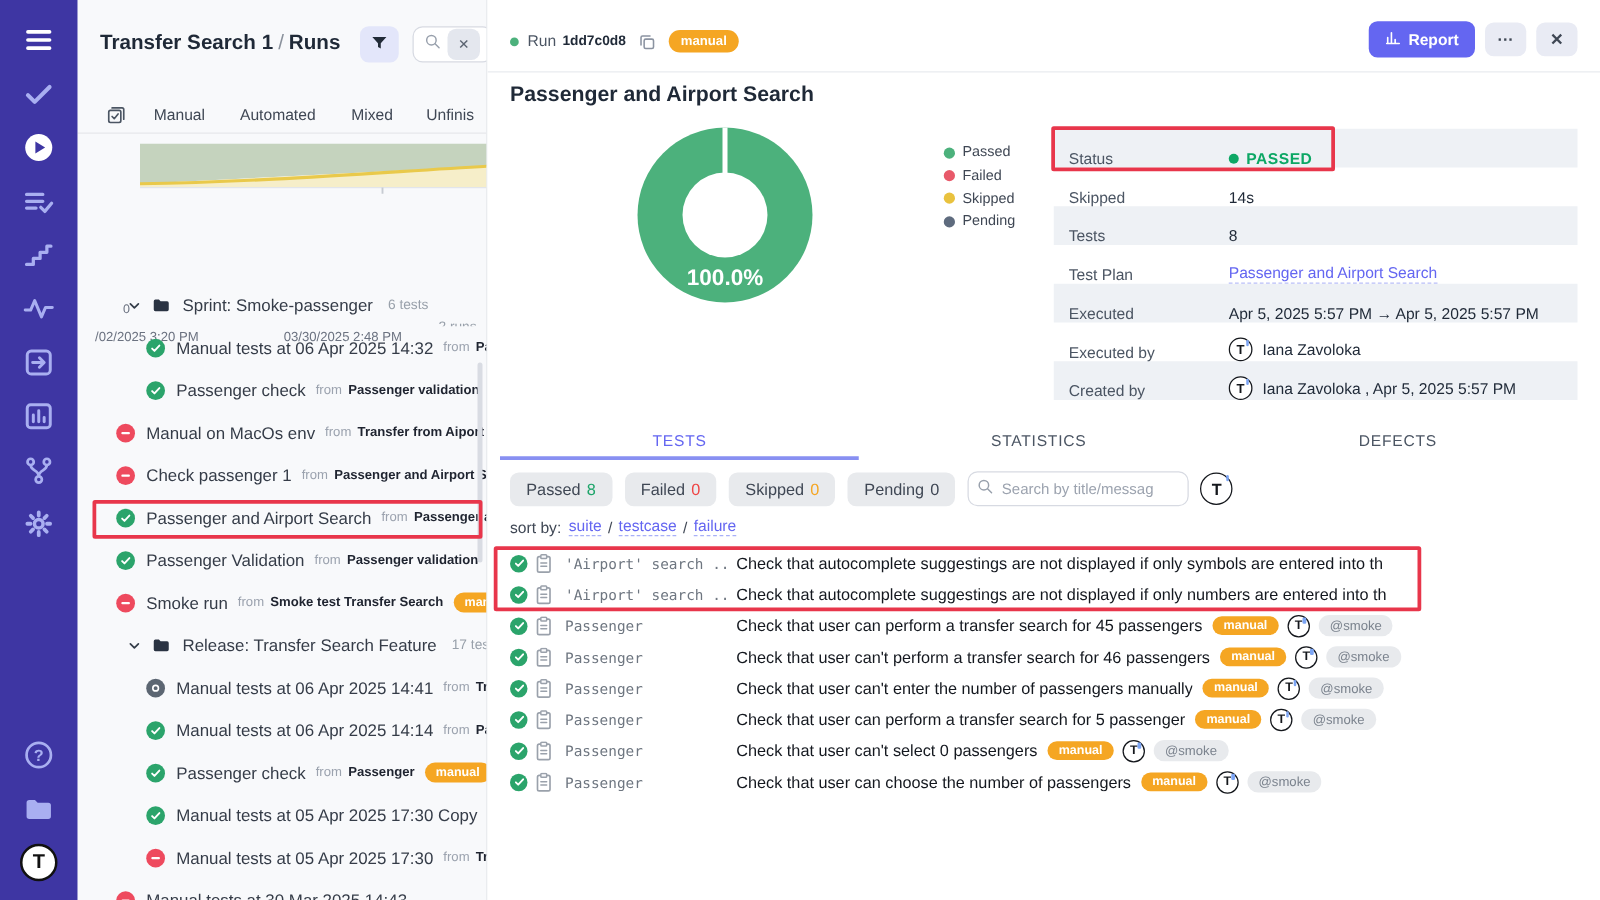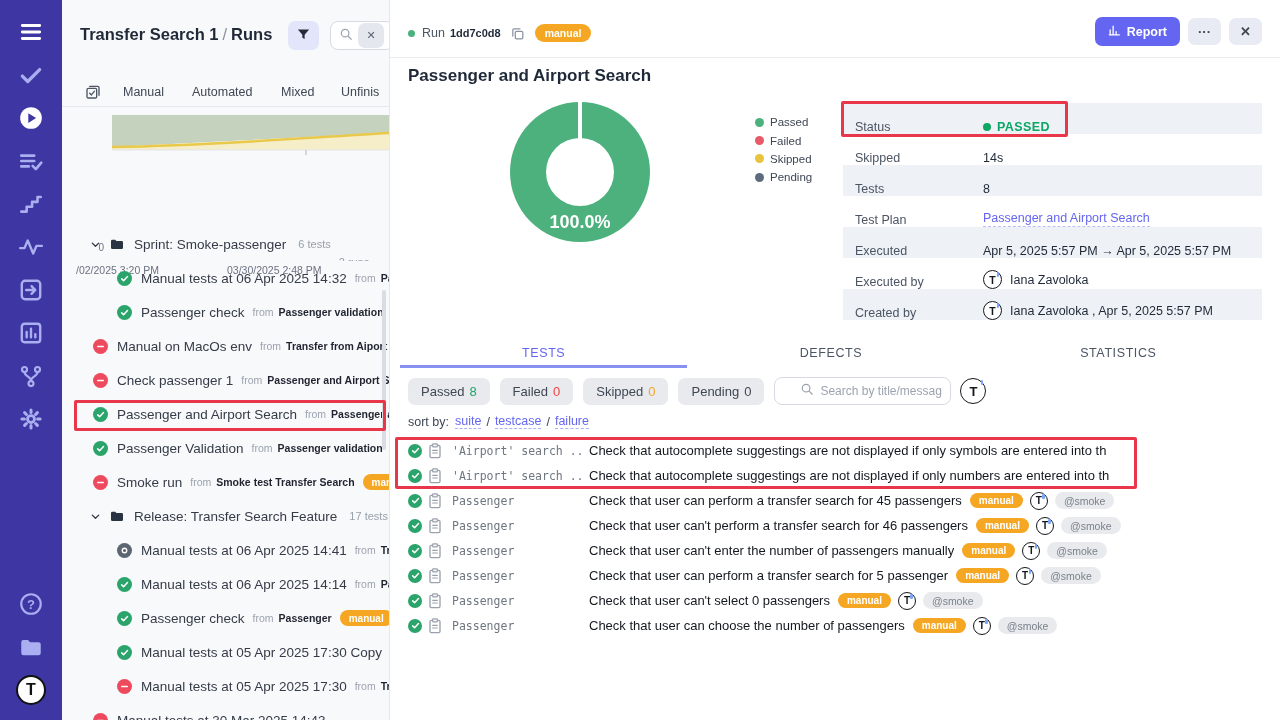--- a/index.html
+++ b/index.html
@@ -32,21 +32,21 @@
 
   
   #lp-chart { position:absolute; left:0; top:108px; width:328px; height:70px; }
   #lp-chart .y0 { position:absolute; left:26px; top:134px; width:16px; text-align:right; font-size:10px; color:#6B7280; }
   .lp-xlab { position:absolute; top:156px; font-size:10.5px; color:#6B7280; white-space:nowrap; }
   
 
   
   #tree { position:absolute; left:0; top:227px; width:328px; bottom:0; overflow:hidden; }
   .trow { height:34px; display:flex; align-items:center; white-space:nowrap; overflow:hidden; position:relative; cursor:pointer; }
-  .trow.folder { padding-left:28px; }
+  .trow.folder { padding-left:40px; }
   .trow.top { padding-left:31px; }
   .trow.child { padding-left:55px; }
   .tr-chev { margin-right:8px; display:inline-flex; }
   .tr-folder { margin-right:9px; display:inline-flex; }
   .tr-name { font-size:13.5px; color:#353C48; }
   .tr-meta { font-size:11px; color:#98A0AA; margin-left:12px; }
   .tr-meta2 { font-size:11px; color:#98A0AA; margin-left:8px;margin-top:36px; }
   .tr-from { font-size:10.5px; color:#9CA3AF; margin:0 5px 0 8px; }
   .tr-suite { font-size:10.5px; font-weight:bold; color:#1F2430; }
   .st { border-radius:50%; display:inline-flex; align-items:center; justify-content:center; flex:none; }
@@ -107,21 +107,21 @@
   .m-tab.active { color:#6466F1; border-bottom-color:#8890F2; }
 
   
   #chips-row { position:absolute; left:18px; top:377px; display:flex; align-items:center; }
   .chip { background:#E8EAED; border:none; border-radius:7px; height:27px; padding:0 13px;
     font-size:13px; color:#3F4754; margin-right:10px; cursor:pointer; display:flex; align-items:center;
     font-family:"Liberation Sans", sans-serif; }
   .chip b { font-weight:normal; margin-left:5px; }
   .cnt-green { color:#1FA56B; } .cnt-red { color:#EF4444; } .cnt-orange { color:#F5A623; } .cnt-dark { color:#3F4754; }
   #m-search { width:177px; height:28px; border:1px solid #D7DAE2; border-radius:8px; background:#fff;
-    display:flex; align-items:center; padding-left:25px; margin-right:9px; }
+    display:flex; align-items:center; padding-left:6px; margin-right:9px; }
   #m-search input { border:none; outline:none; font-size:12px; width:135px; margin-left:6px; color:#374151; background:transparent; }
   #m-search input::placeholder { color:#9CA3AF; }
 
   
   #sort-row { position:absolute; left:18px; top:414px; font-size:12.5px; color:#3F4754; display:flex; align-items:center; }
   #sort-row .lnk { color:#6466F1; border-bottom:1.5px dashed #A8B0F8; cursor:pointer; }
   #sort-row .sl { margin:0 5px; }
   #sort-row .pfx { margin-right:6px; }
 
   
@@ -512,22 +512,22 @@
         <span class="d-value"><span class="tavatar s19">T<span class="tq"></span></span>Iana Zavoloka</span>
       </div>
       <div class="d-row">
         <span class="d-label">Created by</span>
         <span class="d-value"><span class="tavatar s19">T<span class="tq"></span></span>Iana Zavoloka , Apr 5, 2025 5:57 PM</span>
       </div>
     </div>
 
   <div id="main-tabs">
       <div class="m-tab active">TESTS</div>
+      <div class="m-tab">STATISTICS</div>
       <div class="m-tab">DEFECTS</div>
-      <div class="m-tab">STATISTICS</div>
     </div>
 
   <div id="chips-row">
     <span id="chips" style="display:flex">
         <button class="chip">Passed<b class="cnt-green">8</b></button>
         <button class="chip">Failed<b class="cnt-red">0</b></button>
         <button class="chip">Skipped<b class="cnt-orange">0</b></button>
         <button class="chip">Pending<b class="cnt-dark">0</b></button>
       </span>
     <label id="m-search">

